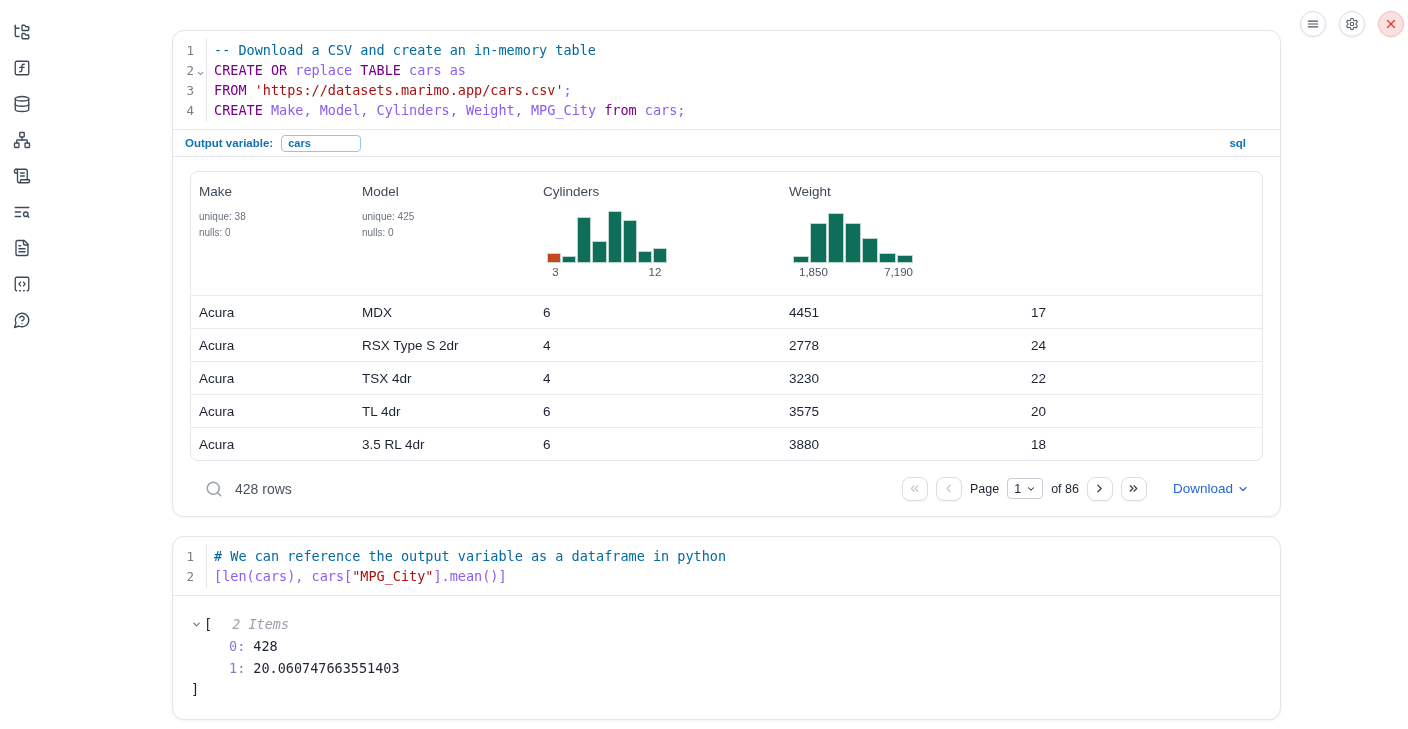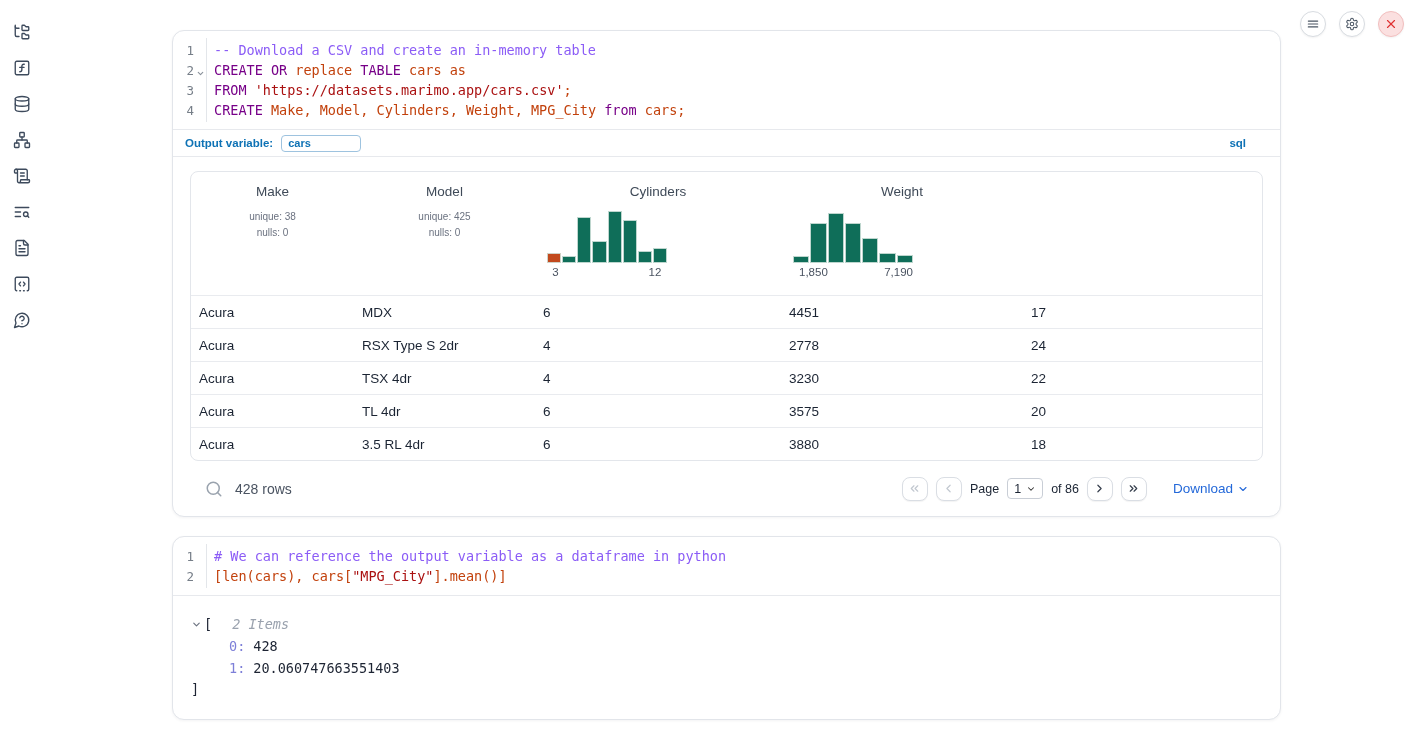--- a/index.html
+++ b/index.html
@@ -30,38 +30,38 @@
 
   .code-area { position:relative; padding:9px 0; }
   .gutter-rule { position:absolute; left:33px; top:7px; bottom:7px; width:1px; background:#E3E6EA; }
   .code-line { display:flex; height:20px; align-items:center;
                font-family:"DejaVu Sans Mono", monospace; font-size:13.5px; }
   .gutter { width:33px; flex:none; position:relative; display:flex; justify-content:flex-end;
             align-items:center; padding-right:12px; color:#767E88; font-size:12.5px; }
   .fold { position:absolute; right:1px; top:6px; color:#8A919B; }
   .fold svg { width:9px; height:9px; display:block; }
   .code-text { padding-left:8px; white-space:pre; color:#000; }
-  .tok-com { color:#8b5cf6; }
+  .tok-com { color:#0369a1; }
   .tok-kw  { color:#770088; }
   .tok-str { color:#AA1111; }
-  .tok-pl  { color:#c2410c;margin-top:30px; }
+  .tok-pl  { color:#8b5cf6;margin-top:30px; }
 
   .ov-row { border-top:1px solid #E7E9ED; height:27px; display:flex; align-items:center;
             padding:0 12px; gap:8px; }
   .ov-label { color:#0E72B5; font-weight:bold; font-size:11.5px; }
   .ov-input { width:80px; height:17px; border:1px solid #9EC3DF; border-radius:4px;
               color:#0E72B5; font-weight:bold; font-size:11px; padding:0 6px; outline:none;
               font-family:"Liberation Sans", sans-serif; }
   .lang-badge { margin-left:auto; margin-right:22px; color:#0E72B5; font-weight:bold;
                 font-size:11.5px; cursor:pointer; }
 
   .out-area { border-top:1px solid #E7E9ED; padding:14px 17px 0; }
   .data-table { border:1px solid #E3E6EB; border-radius:8px; overflow:hidden; }
   .thead, .trow { display:grid; grid-template-columns:163px 181px 246px 242px 1fr; }
-  .thead { height:123px;text-align:center; }
+  .thead { height:123px; }
   .th { padding:12px 8px 10px; cursor:pointer; }
   .col-name { font-size:13.5px; color:#3F4A58; }
   .col-stats { margin-top:10px; font-size:10px; color:#6B7280; line-height:16px; }
   .hist { margin-top:9px; margin-left:4px; width:120px; }
   .hist-bars { display:flex; align-items:flex-end; gap:1px; height:55px; }
   .bar { flex:1; border:0.5px solid rgba(210,225,218,.9); }
   .hist-labels { position:relative; height:15px; margin-top:3px; font-size:11.5px; color:#4A5361; }
   .hist-labels span { position:absolute; transform:translateX(-50%); white-space:nowrap; }
   .trow { border-top:1px solid #E9EBEF; height:33px; align-items:center;
           font-size:13.5px; color:#1B2433; }

